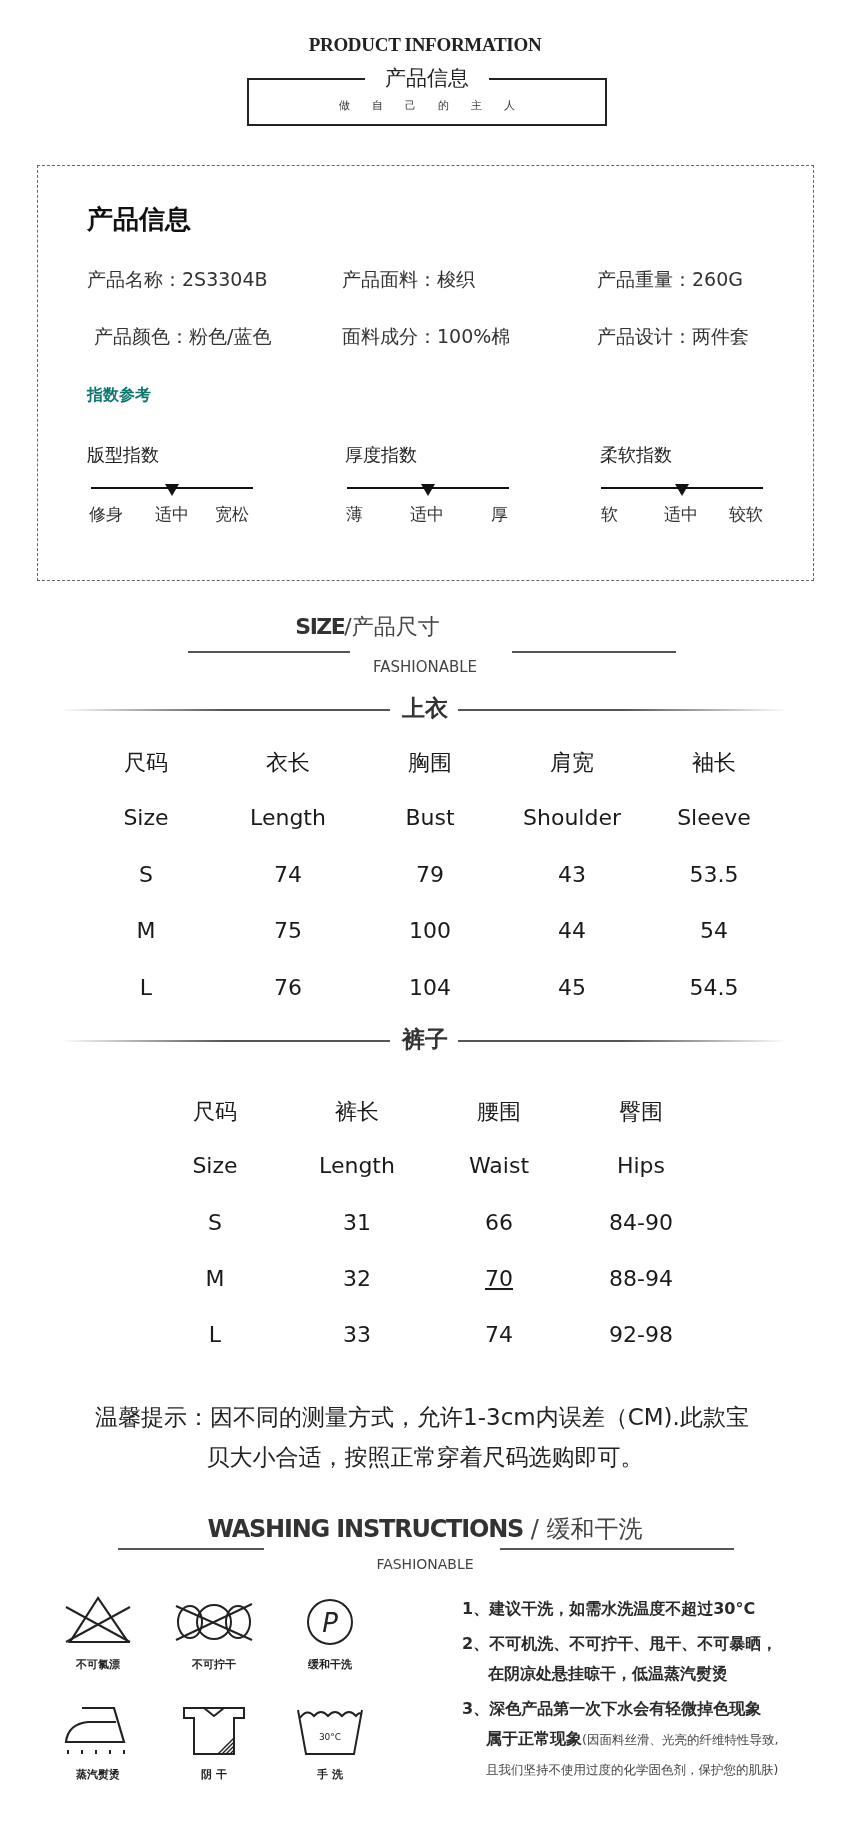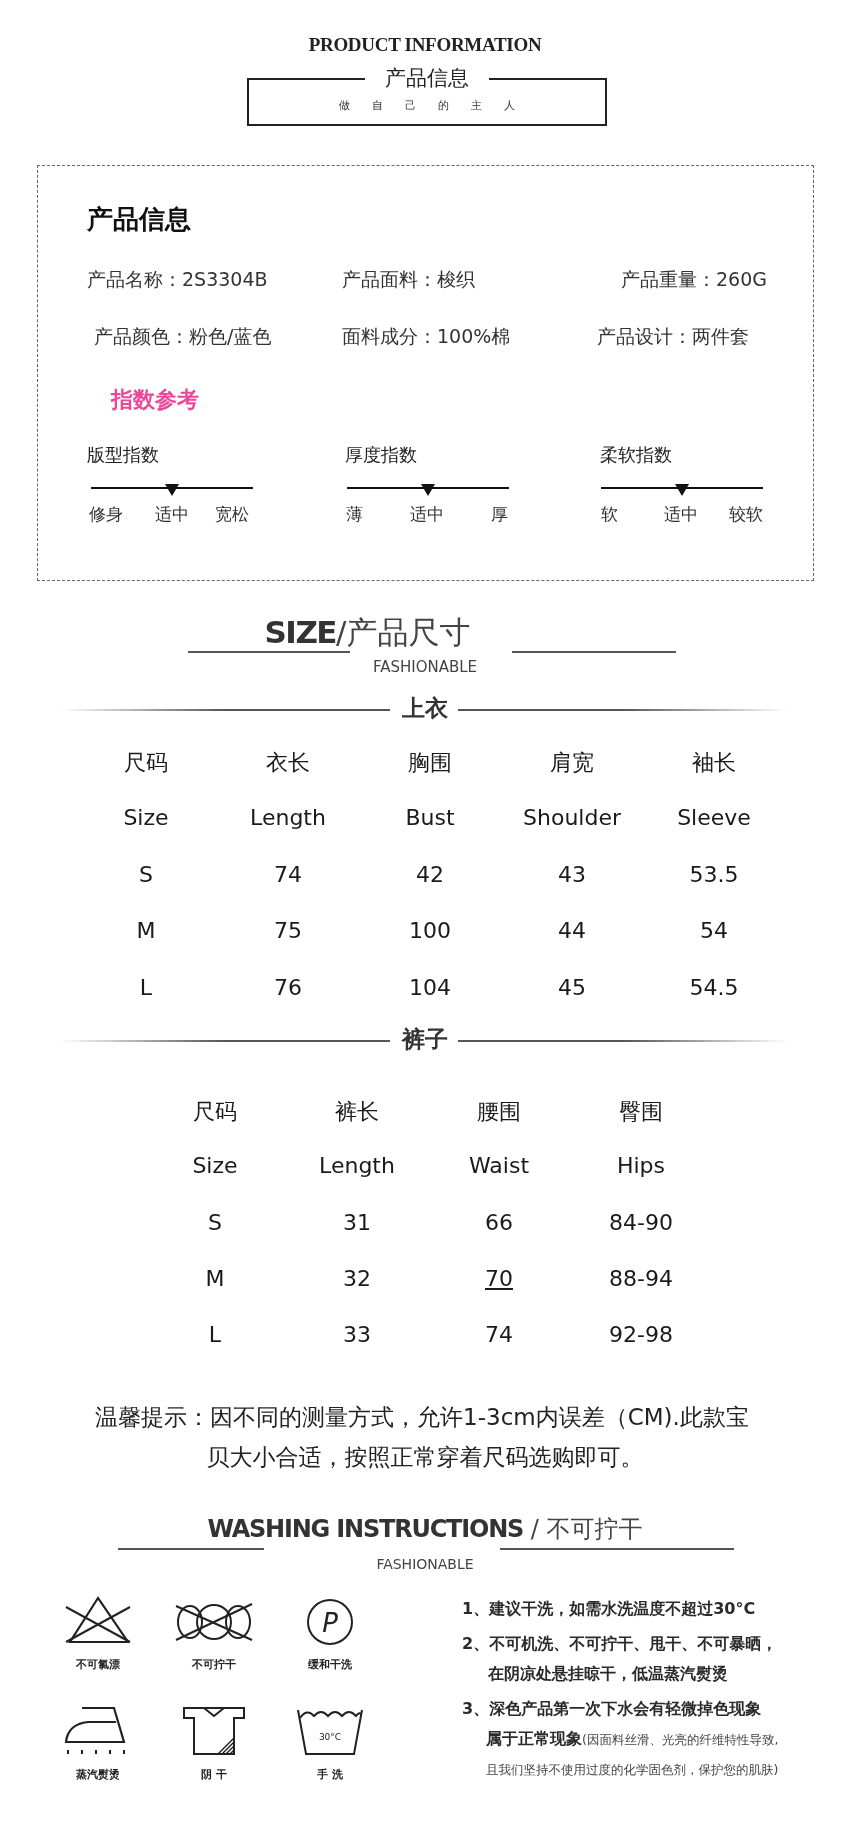--- a/index.html
+++ b/index.html
@@ -13,28 +13,28 @@
   .hdr-box { left: 247px; top: 78px; width: 360px; height: 48px; border: 2px solid #222; border-top: none; }
   .hdr-topline-l { left: 247px; top: 78px; width: 118px; height: 2px; background: #222; }
   .hdr-topline-r { left: 489px; top: 78px; width: 118px; height: 2px; background: #222; }
   .hdr-cn { left: 365px; width: 124px; top: 64px; text-align: center; font-size: 21px; color: #222; }
   .hdr-sub { left: 247px; width: 360px; top: 98px; text-align: center; font-size: 11px; letter-spacing: 22px; padding-left: 22px; color: #333; }
 
   
   .info-box { left: 37px; top: 165px; width: 777px; height: 416px; border: 1.5px dashed #666; }
   .info-title { left: 87px; top: 202px; font-size: 26px; font-weight: bold; color: #111; }
   .info-field { font-size: 19px; color: #333; }
-  .idx-title { left: 87px; top: 385px; font-size: 22px; font-weight: bold; color: #ec4899; margin-left: 24px; }
+  .idx-title { left: 87px; top: 385px; font-size: 16px; font-weight: bold; color: #0f766e; }
   .idx-label { font-size: 18px; color: #222; }
   .idx-line { height: 2px; background: #111; width: 162px; }
   .idx-tri { width: 0; height: 0; border-left: 7px solid transparent; border-right: 7px solid transparent; border-top: 12px solid #111; }
   .idx-tick { font-size: 17px; color: #333; }
 
   
-  .size-title { left: 0; width: 735px; top: 612px; text-align: center; font-size: 31px; color: #444; }
+  .size-title { left: 0; width: 735px; top: 612px; text-align: center; font-size: 22px; color: #444; }
   .size-title b { font-weight: bold; letter-spacing: -1.5px; color: #333; }
   .thin-line { height: 1.5px; background: #555; }
   .fash { left: 0; width: 850px; text-align: center; font-size: 15px; color: #444; }
 
   .sec-divider { height: 2px; background: linear-gradient(to right, rgba(80,80,80,0), #555 50%); }
   .sec-divider.r { background: linear-gradient(to left, rgba(80,80,80,0), #555 50%); }
   .sec-label { font-size: 23px; font-weight: bold; color: #333; text-align: center; }
 
   .tbl-cell { font-size: 22px; color: #1a1a1a; text-align: center; width: 150px; }
 
@@ -57,21 +57,21 @@
 <div class="abs hdr-topline-l"></div>
 <div class="abs hdr-topline-r"></div>
 <div class="abs hdr-cn">产品信息</div>
 <div class="abs hdr-sub">做自己的主人</div>
 
 <div class="abs info-box"></div>
 <div class="abs info-title">产品信息</div>
 
 <div class="abs info-field" style="left:87px;top:267px;"><span>产品名称：</span><span>2S3304B</span></div>
 <div class="abs info-field" style="left:342px;top:267px;"><span>产品面料：</span><span>梭织</span></div>
-<div class="abs info-field" style="left:621px;top:267px;"><span>产品重量：</span><span>260G</span></div>
+<div class="abs info-field" style="left:597px;top:267px;"><span>产品重量：</span><span>260G</span></div>
 <div class="abs info-field" style="left:94px;top:324px;"><span>产品颜色：</span><span>粉色/蓝色</span></div>
 <div class="abs info-field" style="left:342px;top:324px;"><span>面料成分：</span><span>100%棉</span></div>
 <div class="abs info-field" style="left:597px;top:324px;"><span>产品设计：</span><span>两件套</span></div>
 
 <div class="abs idx-title">指数参考</div>
 
 <div class="abs idx-label" style="left:87px;top:443px;">版型指数</div>
 <div class="abs idx-line" style="left:91px;top:487px;"></div>
 <div class="abs idx-tri" style="left:165px;top:484px;"></div>
 <div class="abs idx-tick" style="left:89px;top:503px;">修身</div>
@@ -112,21 +112,21 @@
   <div>
     <div class="abs tbl-cell" style="left:71px;top:805px;">Size</div>
     <div class="abs tbl-cell" style="left:213px;top:805px;">Length</div>
     <div class="abs tbl-cell" style="left:355px;top:805px;">Bust</div>
     <div class="abs tbl-cell" style="left:497px;top:805px;">Shoulder</div>
     <div class="abs tbl-cell" style="left:639px;top:805px;">Sleeve</div>
   </div>
   <div>
     <div class="abs tbl-cell" style="left:71px;top:862px;">S</div>
     <div class="abs tbl-cell" style="left:213px;top:862px;">74</div>
-    <div class="abs tbl-cell" style="left:355px;top:862px;">42</div>
+    <div class="abs tbl-cell" style="left:355px;top:862px;">79</div>
     <div class="abs tbl-cell" style="left:497px;top:862px;">43</div>
     <div class="abs tbl-cell" style="left:639px;top:862px;">53.5</div>
   </div>
   <div>
     <div class="abs tbl-cell" style="left:71px;top:918px;">M</div>
     <div class="abs tbl-cell" style="left:213px;top:918px;">75</div>
     <div class="abs tbl-cell" style="left:355px;top:918px;">100</div>
     <div class="abs tbl-cell" style="left:497px;top:918px;">44</div>
     <div class="abs tbl-cell" style="left:639px;top:918px;">54</div>
   </div>
@@ -172,21 +172,21 @@
     <div class="abs tbl-cell" style="left:140px;top:1322px;">L</div>
     <div class="abs tbl-cell" style="left:282px;top:1322px;">33</div>
     <div class="abs tbl-cell" style="left:424px;top:1322px;">74</div>
     <div class="abs tbl-cell" style="left:566px;top:1322px;">92-98</div>
   </div>
 </div>
 
 <div class="abs note" style="top:1402px;left:-3px;">温馨提示：因不同的测量方式，允许1-3cm内误差（CM).此款宝</div>
 <div class="abs note" style="top:1442px;">贝大小合适，按照正常穿着尺码选购即可。</div>
 
-<div class="abs wash-title"><b>WASHING INSTRUCTIONS</b><span> / 不可拧干</span></div>
+<div class="abs wash-title"><b>WASHING INSTRUCTIONS</b><span> / 缓和干洗</span></div>
 <div class="abs thin-line" style="left:118px;top:1548px;width:146px;"></div>
 <div class="abs thin-line" style="left:500px;top:1548px;width:234px;"></div>
 <div class="abs fash" style="top:1556px;font-size:14px;">FASHIONABLE</div>
 
 <div class="abs" style="left:58px;top:1592px;">
   <svg class="care-icon" viewBox="0 0 80 60">
     <polygon points="40,6 12,50 70,50" fill="none" stroke="#222" stroke-width="2.2"></polygon>
     <line x1="8" y1="15" x2="72" y2="50" stroke="#222" stroke-width="2"></line>
     <line x1="72" y1="15" x2="8" y2="50" stroke="#222" stroke-width="2"></line>
   </svg>

